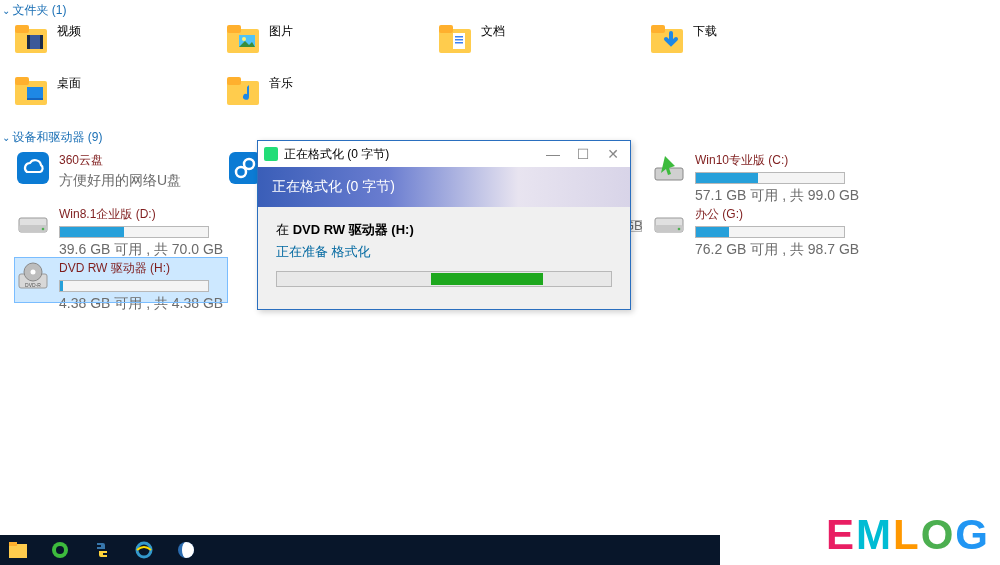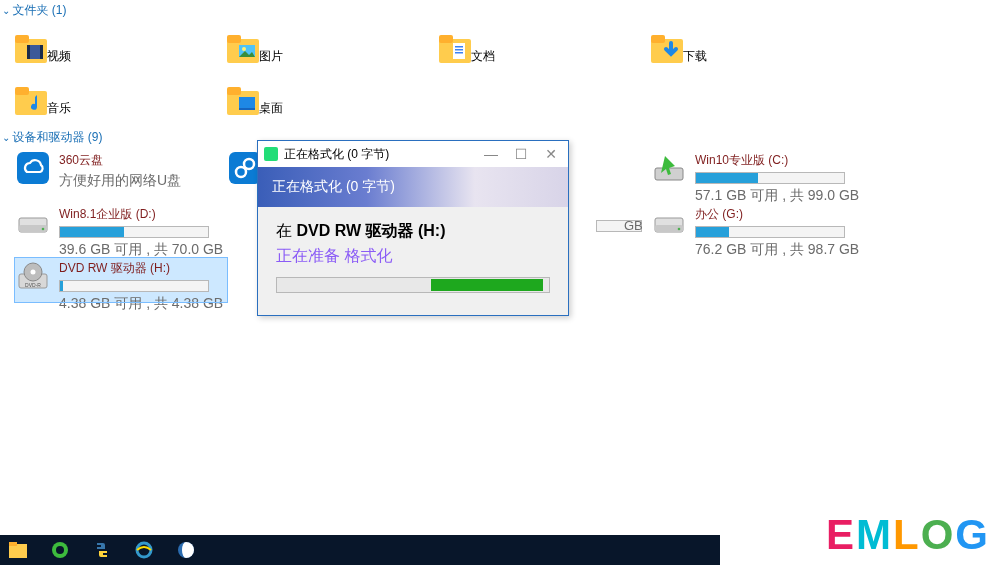--- a/index.html
+++ b/index.html
@@ -1,40 +1,40 @@
 <!DOCTYPE html>
 <html><head>
 <meta charset="utf-8">
 <style>
   * { box-sizing: border-box; margin: 0; padding: 0; }
   html, body { width: 1000px; height: 565px; font-family: "Microsoft YaHei", "Segoe UI", sans-serif; font-size: 12px; background: #fff; overflow: hidden; position: relative; }
   .section-header { color: #1a6fb5; font-size: 12px; padding: 2px 0 4px 2px; display: flex; align-items: center; gap: 2px; }
   .section-header .chev { font-size: 10px; }
   .folders { display: grid; grid-template-columns: repeat(4, 212px); padding-left: 15px; row-gap: 10px; margin-bottom: 10px; }
-  .folder-item { display: flex; align-items: flex-end; height: 42px; cursor: pointer; }
+  .folder-item { display: flex; align-items: flex-start; gap: 10px; height: 42px; cursor: pointer; }
   .f-icon { width: 32px; height: 32px; position: relative; }
   .drives { display: grid; grid-template-columns: repeat(4, 212px); padding-left: 15px; row-gap: 10px; }
   .drive-item { display: flex; gap: 10px; align-items: flex-start; height: 44px; cursor: pointer; padding: 2px; }
   .drive-item.selected { background: #cde8ff; outline: 1px solid #7abdff; }
   .d-icon { width: 32px; height: 32px; flex-shrink: 0; display: flex; align-items: center; justify-content: center; }
   .d-text { display: flex; flex-direction: column; gap: 3px; min-width: 0; }
   .d-title { color: #7f1d1d; font-size: 12px; white-space: nowrap; }
   .d-sub { color: #6b6b6b; font-size: 14px; white-space: nowrap; }
   .d-bar { width: 150px; height: 12px; border: 1px solid #b8b8b8; background: #f4f4f4; position: relative; }
   .d-bar-fill { position: absolute; left: 0; top: 0; bottom: 0; background: #26a0da; }
-  .dialog { position: absolute; left: 257px; top: 140px; width: 312px; background: #f0f0f0; border: 1px solid #2a6fbf; box-shadow: 2px 2px 6px rgba(0,0,0,0.2); }
+  .dialog { position: absolute; left: 257px; top: 140px; width: 374px; background: #f0f0f0; border: 1px solid #2a6fbf; box-shadow: 2px 2px 6px rgba(0,0,0,0.2); }
   .dlg-titlebar { height: 26px; background: #fff; display: flex; align-items: center; padding: 0 2px 0 6px; font-size: 12px; }
   .dlg-title-icn { width: 14px; height: 14px; background: #2d7; margin-right: 6px; border-radius: 2px; }
   .dlg-buttons { margin-left: auto; display: flex; }
   .dlg-btn { width: 30px; height: 20px; display: flex; align-items: center; justify-content: center; color: #888; cursor: pointer; font-size: 14px; }
   .dlg-band { height: 40px; background: linear-gradient(90deg, #3a5eb8 0%, #6a7dd0 35%, #e8e4f0 70%, #d8d4e8 100%); color: #fff; display: flex; align-items: center; padding: 0 14px; font-size: 14px; }
-  .dlg-body { padding: 14px 18px 22px 18px; font-size: 16px; }
+  .dlg-body { padding: 14px 18px 22px 18px; font-size: 13px; }
   .dlg-line1 { color: #000; margin-bottom: 4px; }
   .dlg-line1 b { font-weight: 600; }
-  .dlg-line2 { color: #8b5cf6; margin-bottom: 10px; }
+  .dlg-line2 { color: #0369a1; margin-bottom: 10px; }
   .dlg-progress { height: 16px; border: 1px solid #b8b8b8; background: #e8e8e8; position: relative; }
   .dlg-progress-fill { position: absolute; left: 154px; top: 1px; bottom: 1px; width: 112px; background: #1ea81e; }
   .behind-bar { position: absolute; left: 596px; top: 220px; width: 46px; height: 12px; border: 1px solid #b8b8b8; background: #f4f4f4; }
   .taskbar { position: absolute; left: 0; bottom: 0; width: 720px; height: 30px; background: #08162a; display: flex; align-items: center; gap: 22px; padding-left: 8px; }
   .tb-icon { width: 20px; height: 20px; display: flex; align-items: center; justify-content: center; cursor: pointer; }
   .emlog { position: absolute; right: 10px; bottom: 6px; font-size: 42px; font-weight: 900; letter-spacing: 2px; font-family: Arial, sans-serif; }
   .emlog span:nth-child(1){color:#e91e63;} .emlog span:nth-child(2){color:#00bcd4;} .emlog span:nth-child(3){color:#ff9800;} .emlog span:nth-child(4){color:#4caf50;} .emlog span:nth-child(5){color:#2196f3;}
 </style>
 </head>
 <body>
@@ -80,32 +80,32 @@
           <rect x="0" y="6" width="32" height="24" rx="2" fill="#ffcc4d"></rect>
           <rect x="0" y="2" width="14" height="8" rx="2" fill="#ffb02e"></rect>
           <path d="M20 10 v10 m-5 -4 l5 5 l5 -5" stroke="#1e88e5" stroke-width="4" fill="none" stroke-linecap="round"></path>
         </svg></div>
       <span>下载</span>
     </div>
     <div class="folder-item">
       <div class="f-icon"><svg width="32" height="32" viewBox="0 0 32 32">
           <rect x="0" y="6" width="32" height="24" rx="2" fill="#ffcc4d"></rect>
           <rect x="0" y="2" width="14" height="8" rx="2" fill="#ffb02e"></rect>
-          <path d="M22 10 v12 a3 3 0 1 1 -2 -3 v-7 z" fill="#1e88e5"></path>
-        </svg></div>
-      <span>音乐</span>
-    </div>
-    <div class="folder-item">
-      <div class="f-icon"><svg width="32" height="32" viewBox="0 0 32 32">
-          <rect x="0" y="6" width="32" height="24" rx="2" fill="#ffcc4d"></rect>
-          <rect x="0" y="2" width="14" height="8" rx="2" fill="#ffb02e"></rect>
           <rect x="12" y="12" width="16" height="11" fill="#1e88e5"></rect>
           <rect x="12" y="23" width="16" height="2" fill="#1565c0"></rect>
         </svg></div>
       <span>桌面</span>
+    </div>
+    <div class="folder-item">
+      <div class="f-icon"><svg width="32" height="32" viewBox="0 0 32 32">
+          <rect x="0" y="6" width="32" height="24" rx="2" fill="#ffcc4d"></rect>
+          <rect x="0" y="2" width="14" height="8" rx="2" fill="#ffb02e"></rect>
+          <path d="M22 10 v12 a3 3 0 1 1 -2 -3 v-7 z" fill="#1e88e5"></path>
+        </svg></div>
+      <span>音乐</span>
     </div>
   </div>
 
 <div class="section-header">
   <span class="chev">⌄</span>
   <span>设备和驱动器 (9)</span>
 </div>
 <div class="drives" id="drives">
     <div class="drive-item">
       <div class="d-icon">

